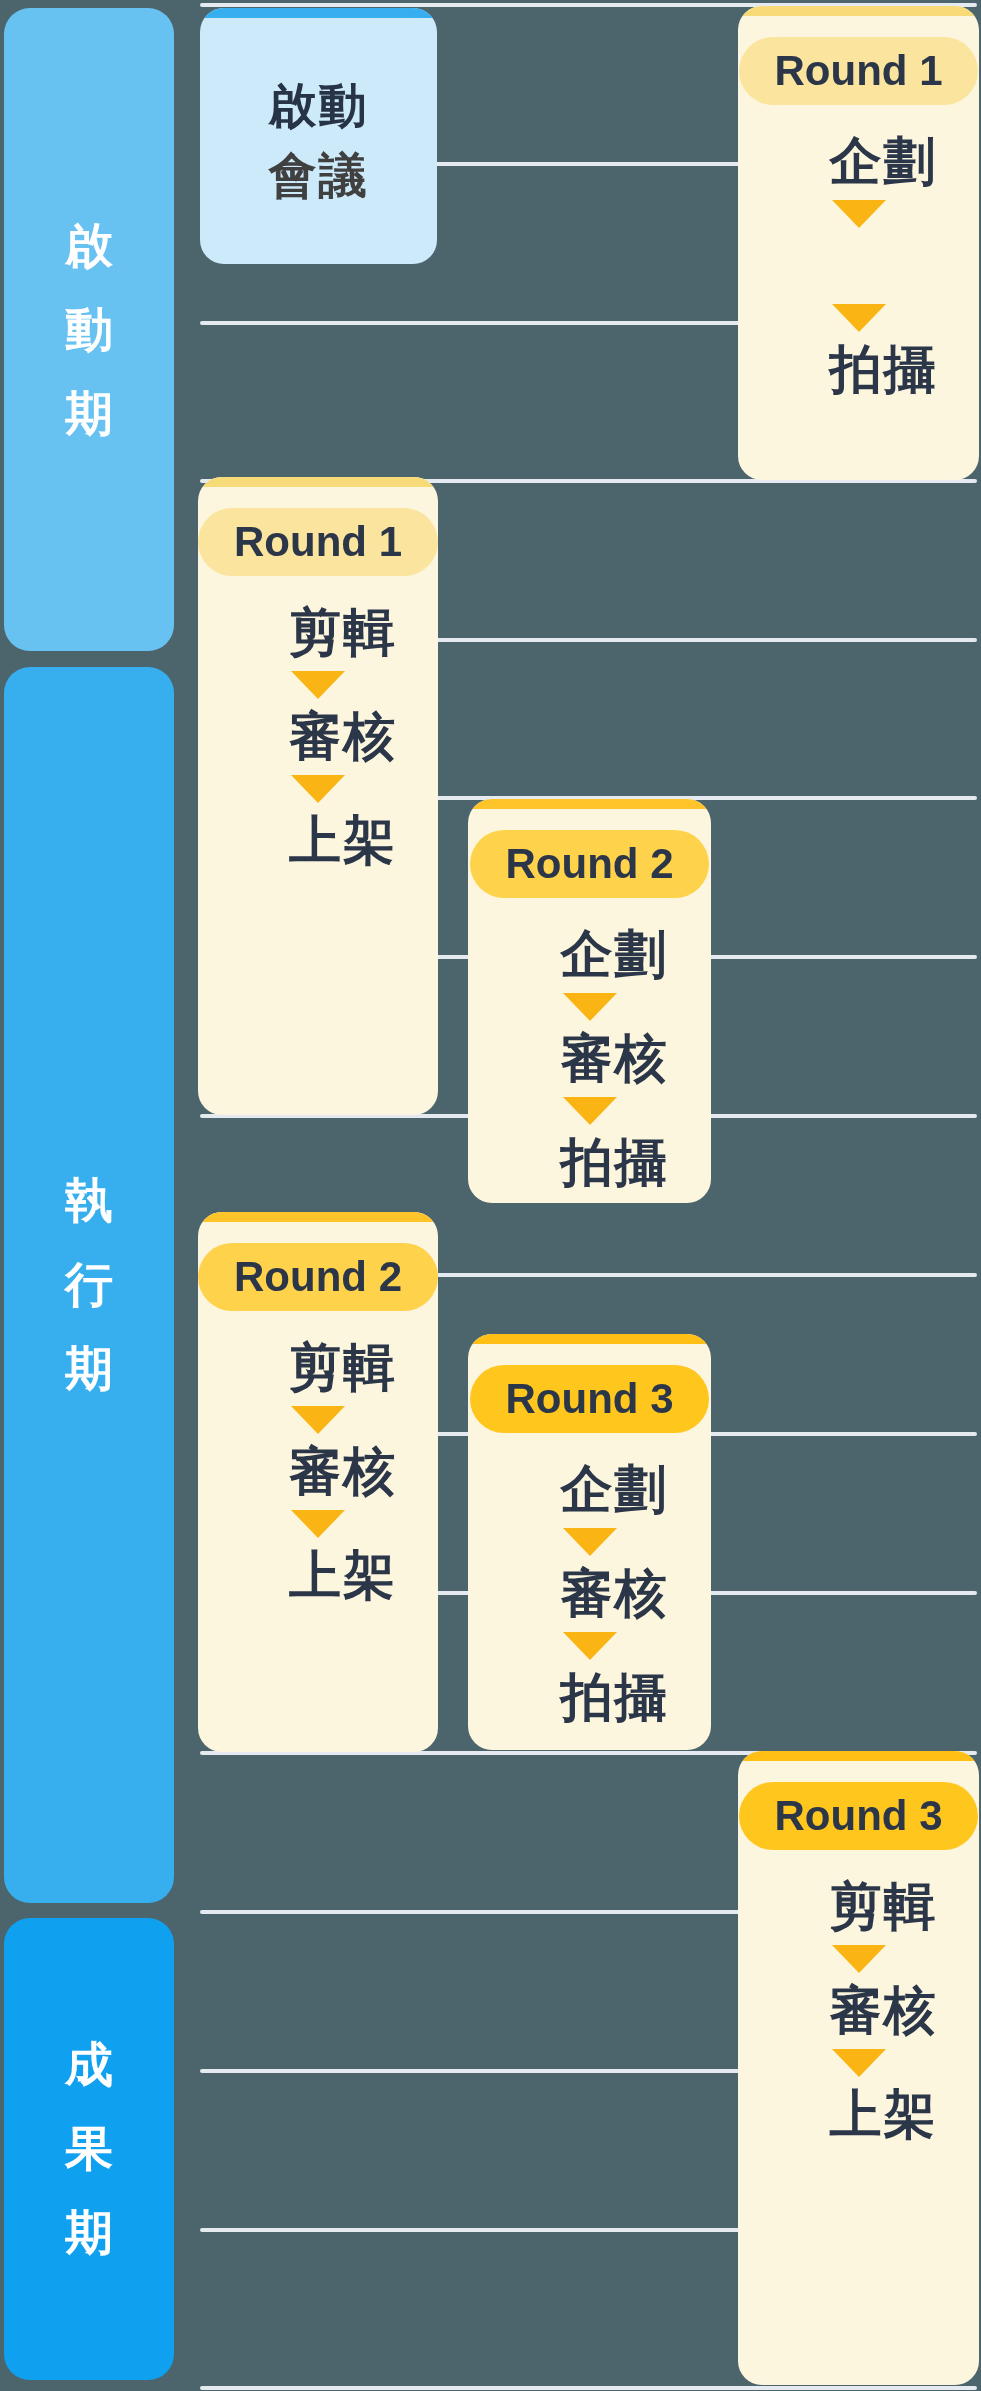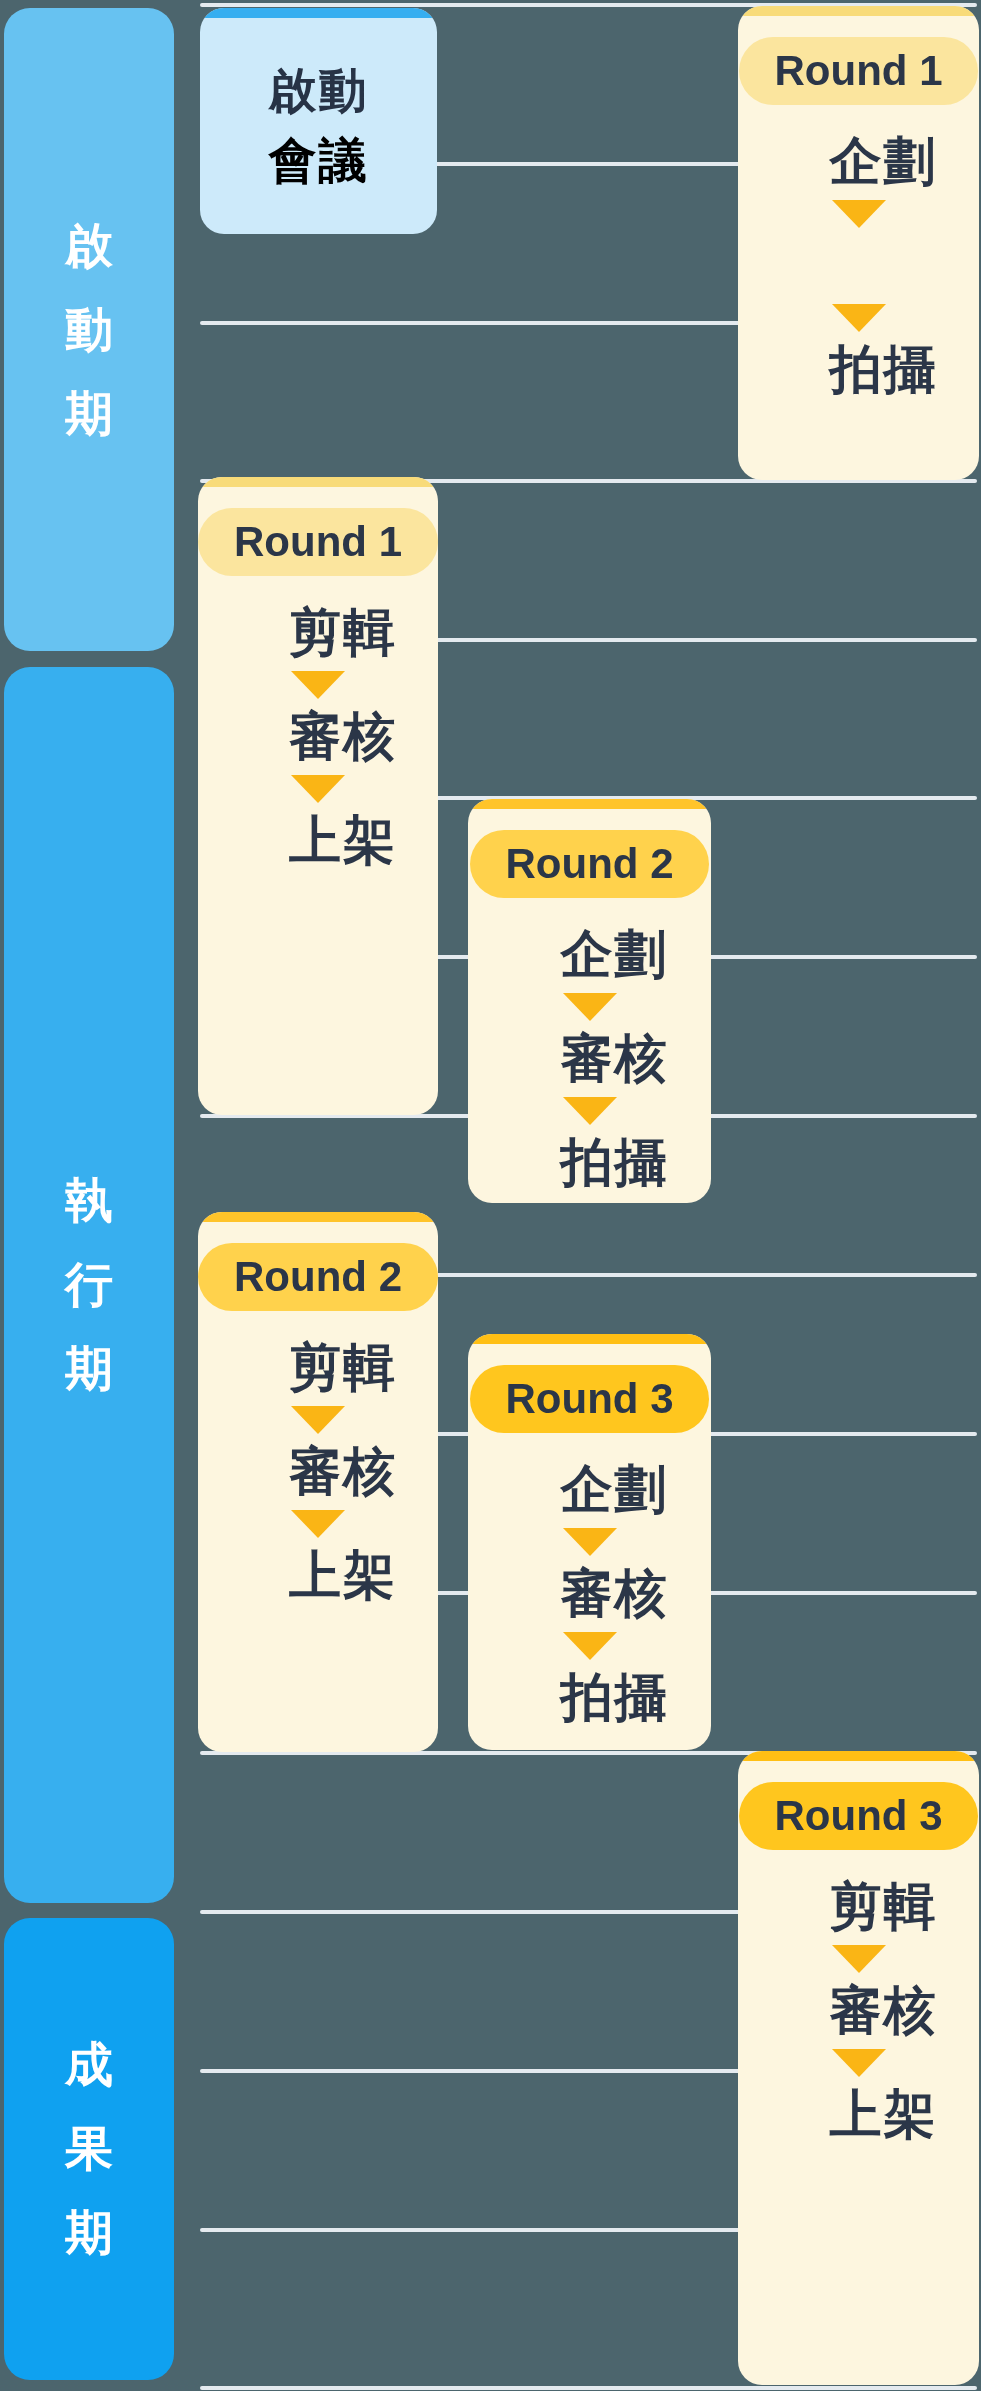--- a/index.html
+++ b/index.html
@@ -52,25 +52,25 @@
     <div class="phase" style="left: 4px; top: 667px; width: 170px; height: 1236px; background: rgb(55, 175, 239); z-index: 2;">
       <div class="phase-char" style="color: rgb(255, 255, 255);">執</div>
       <div class="phase-char" style="color: rgb(255, 255, 255);">行</div>
       <div class="phase-char" style="color: rgb(255, 255, 255);">期</div>
     </div>
     <div class="phase" style="left: 4px; top: 1918px; width: 170px; height: 462px; background: rgb(15, 161, 240); z-index: 2;">
       <div class="phase-char" style="color: rgb(255, 255, 255);">成</div>
       <div class="phase-char" style="color: rgb(255, 255, 255);">果</div>
       <div class="phase-char" style="color: rgb(255, 255, 255);">期</div>
     </div>
-    <div class="card" style="left: 200px; top: 8px; width: 237px; height: 226px; background: rgb(205, 234, 250); z-index: 2;">
+    <div class="card" style="left: 200px; top: 8px; width: 237px; height: 256px; background: rgb(205, 234, 250); z-index: 2;">
       <div class="topbar" style="background: rgb(54, 174, 240);"></div>
       <div class="meeting-lines">
         <div class="meeting-line" style="color: rgb(39, 51, 70);">啟動</div>
-        <div class="meeting-line" style="color: #000000;">會議</div>
+        <div class="meeting-line" style="color: #404040;">會議</div>
       </div>
     </div>
     <div class="card" style="left: 738px; top: 6px; width: 241px; height: 474px; background: rgb(253, 246, 223); z-index: 2;">
       <div class="topbar" style="background: rgb(248, 219, 121);"></div>
       <div class="badge" style="background: rgb(251, 229, 158); color: rgb(43, 54, 72); top: 31px;">Round 1</div>
       <div class="step" style="top: 118px; color: rgb(43, 54, 72);">企劃</div>
       <div class="arrow" style="top: 194px; border-top: 28px solid rgb(250, 181, 21);"></div>
       <div class="arrow" style="top: 298px; border-top: 28px solid rgb(250, 181, 21);"></div>
       <div class="step" style="top: 326px; color: rgb(43, 54, 72);">拍攝</div>
     </div>

